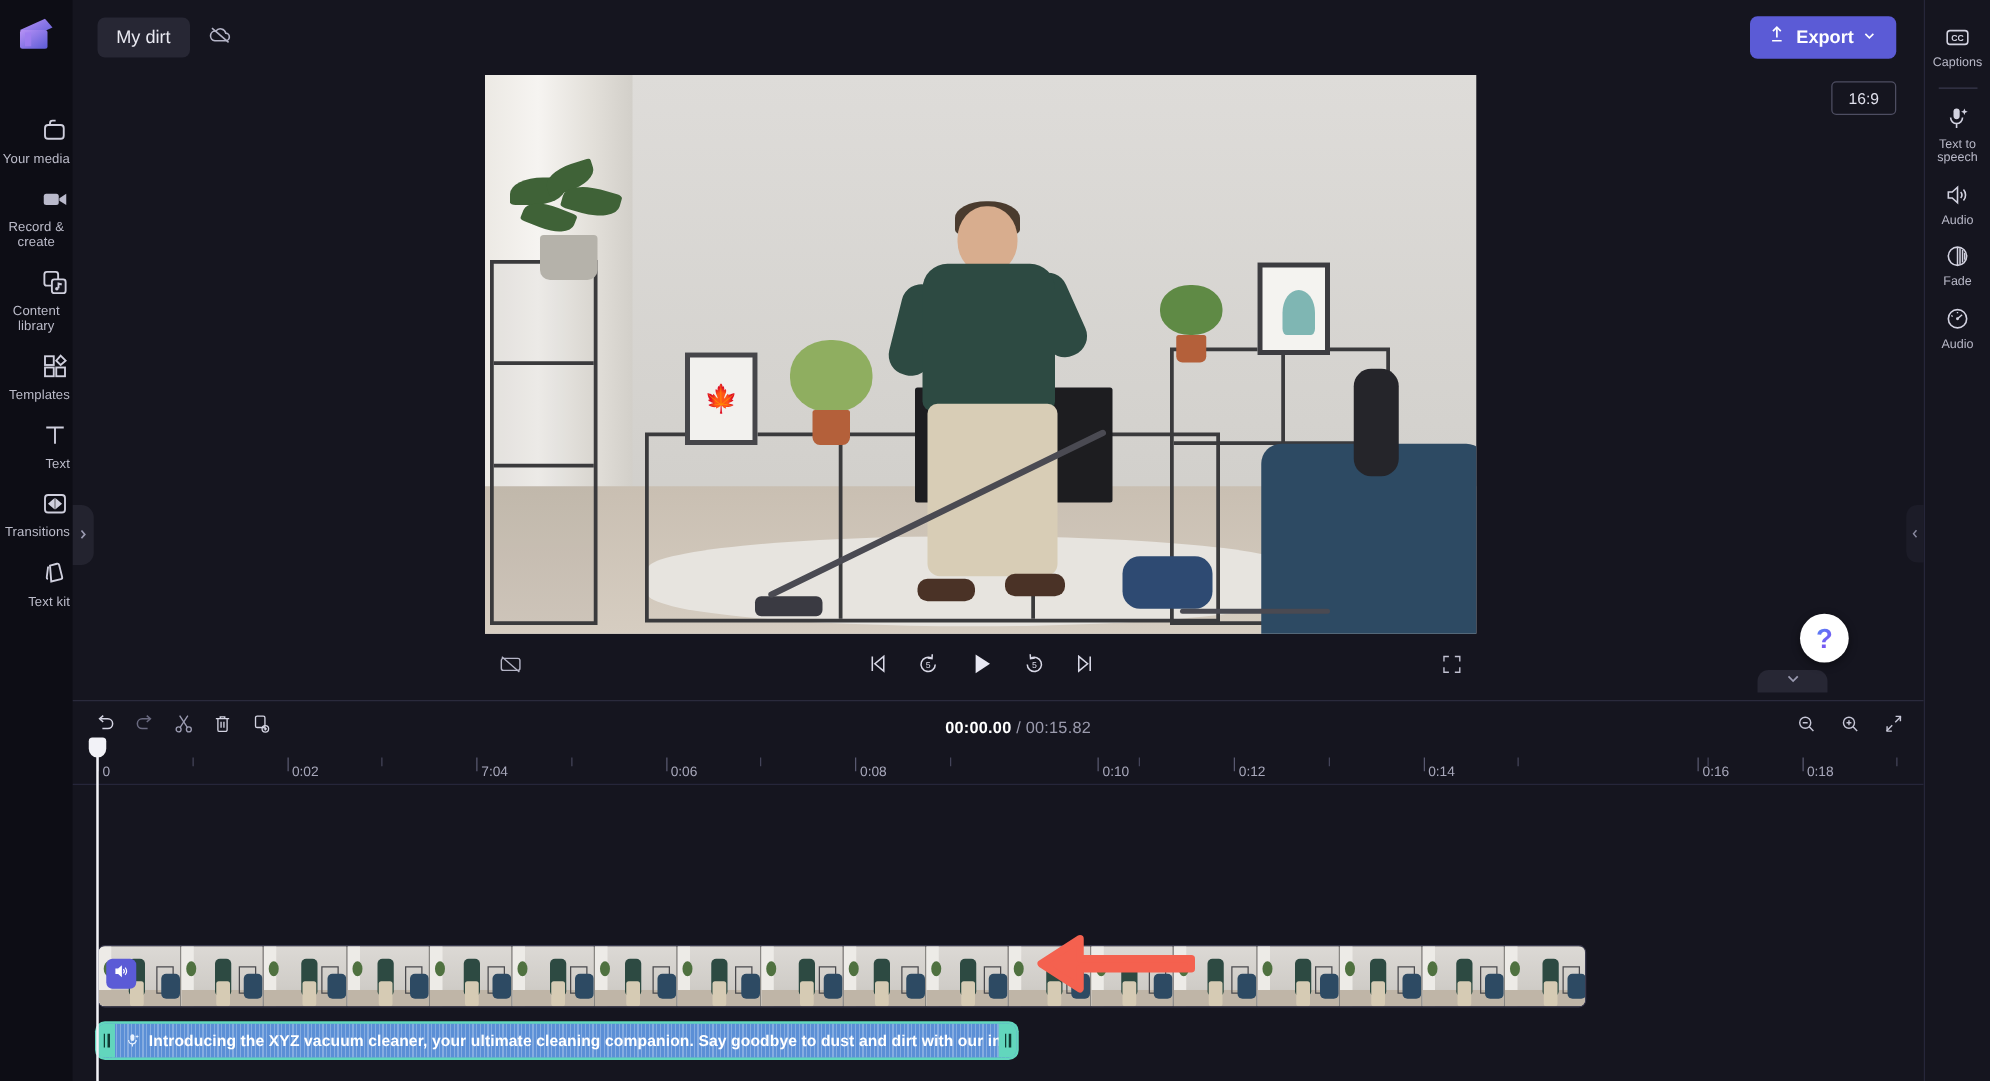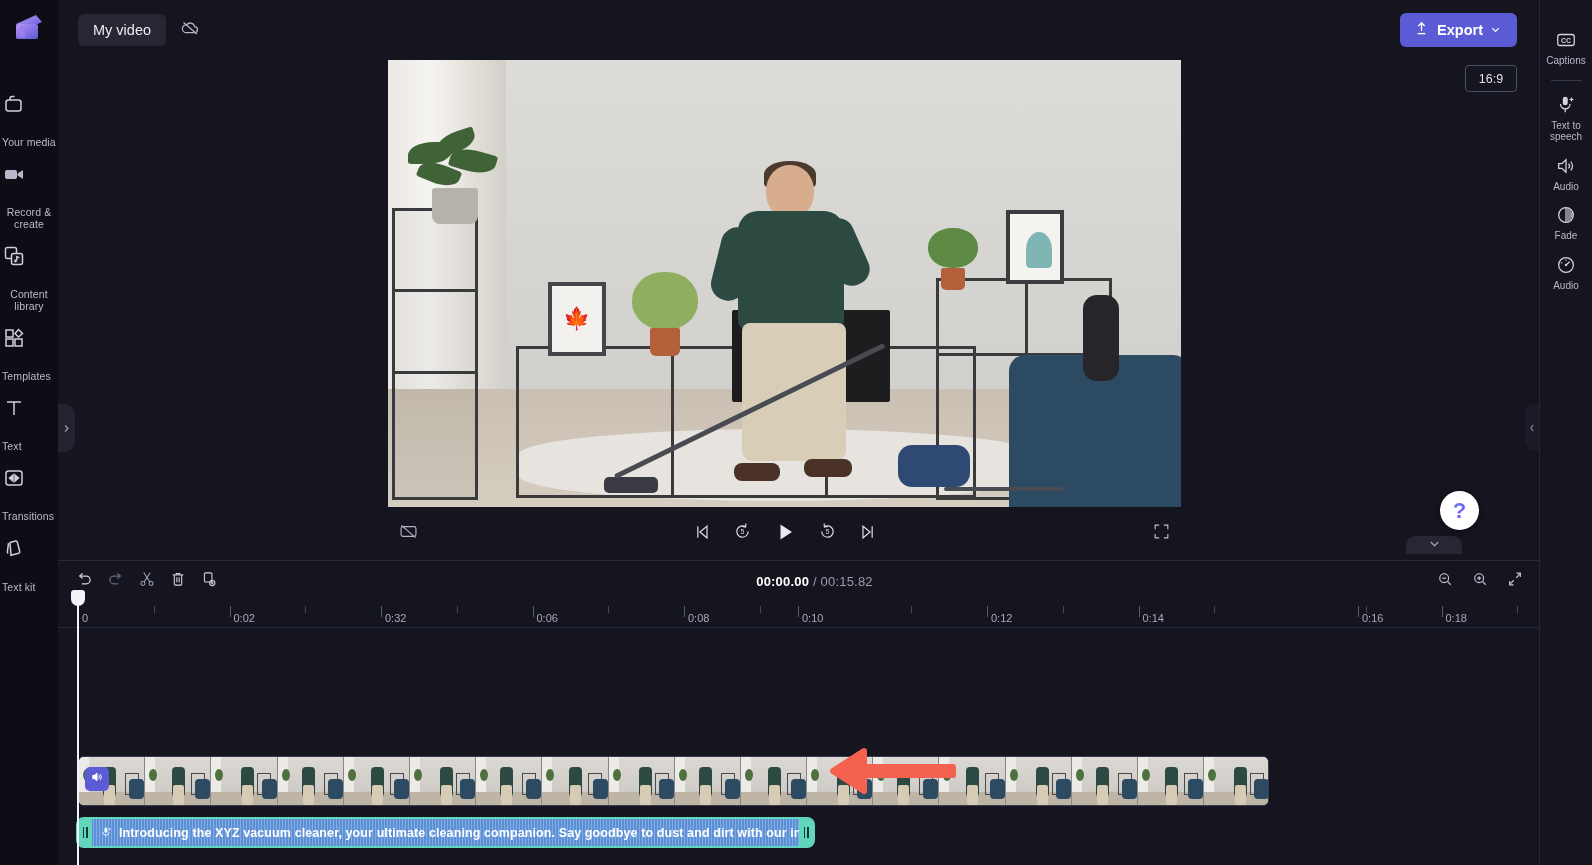--- a/index.html
+++ b/index.html
@@ -19,21 +19,21 @@
     display: flex; flex-direction: column; align-items: center;
     z-index: 20;
   }
   .brand-logo {
     margin-top: 12px; width: 34px; height: 34px;
     display: flex; align-items: center; justify-content: center;
   }
   .rail-items { margin-top: 24px; width: 100%; display: flex; flex-direction: column; align-items: center; }
   .rail-item {
     width: 58px; padding: 8px 2px 6px; display: flex; flex-direction: column;
-    align-items: flex-start; gap: 20px; cursor: pointer;
+    align-items: flex-end; gap: 5px; cursor: pointer;
   }
   .rail-ico { width: 24px; height: 24px; display: block; }
   .rail-label {
     font-size: 10.5px; color: #bcbcca; line-height: 1.15; text-align: center;
     letter-spacing: .1px; max-width: 56px;
   }
   .rail-gap { height: 14px; }
 
   
   .rail-collapse {
@@ -41,21 +41,21 @@
     background: #23232f; border-radius: 0 10px 10px 0;
     display: flex; align-items: center; justify-content: center; cursor: pointer;
     z-index: 19;
   }
   .rail-collapse svg { width: 9px; height: 9px; }
 
   
   .right-rail {
     position: absolute; right: 0; top: 0; width: 53px; height: 865px;
     background: #15151f; border-left: 1px solid #26263a;
-    display: flex; flex-direction: column; align-items: center; padding-top: 22px;
+    display: flex; flex-direction: column; align-items: center; padding-top: 12px;
     z-index: 20;
   }
   .rrail-item {
     width: 53px; padding: 7px 2px 5px; display: flex; flex-direction: column;
     align-items: center; gap: 4px; cursor: pointer;
   }
   .rrail-ico { width: 22px; height: 22px; display: block; }
   .rrail-label { font-size: 10px; color: #b9b9c8; line-height: 1.15; text-align: center; }
   .rrail-div { width: 31px; height: 1px; background: #39394d; margin: 8px 0 6px; }
 
@@ -371,21 +371,21 @@
   <div class="rail-collapse">
     <span>
       <svg viewBox="0 0 10 10" fill="none" stroke="#9a9ab0" stroke-width="1.5">
           <path d="M3.5 1.5 L6.5 5 L3.5 8.5"></path>
         </svg>
     </span>
   </div>
 
   <div class="topbar">
     <div class="title-chip">
-      <span>My video</span>
+      <span>My dirt</span>
     </div>
     <div class="cloud-btn">
       <span>
         <svg viewBox="0 0 24 24" width="22" height="22" fill="none" stroke="#b4b4c6" stroke-width="1.4">
           <path d="M7.5 17 h9.2 a3.3 3.3 0 0 0 .3-6.6 A4.8 4.8 0 0 0 8.4 8.6 A3.6 3.6 0 0 0 7.5 17 Z"></path>
           <path d="M5 6 L19.5 18.5" stroke-width="1.4"></path>
         </svg>
       </span>
     </div>
     <div class="topbar-spacer"></div>
@@ -640,40 +640,40 @@
         </div>
         <div class="tick" style="left: 171.5px;">
           <div class="bar"></div>
           <div class="lab">0:02</div>
         </div>
         <div class="tick" style="left: 247.25px;">
           <div class="bar minor"></div>
         </div>
         <div class="tick" style="left: 323px;">
           <div class="bar"></div>
-          <div class="lab">0:32</div>
+          <div class="lab">7:04</div>
         </div>
         <div class="tick" style="left: 398.75px;">
           <div class="bar minor"></div>
         </div>
         <div class="tick" style="left: 474.5px;">
           <div class="bar"></div>
           <div class="lab">0:06</div>
         </div>
         <div class="tick" style="left: 550.25px;">
           <div class="bar minor"></div>
         </div>
         <div class="tick" style="left: 626px;">
           <div class="bar"></div>
           <div class="lab">0:08</div>
         </div>
         <div class="tick" style="left: 701.75px;">
           <div class="bar minor"></div>
         </div>
-        <div class="tick" style="left: 740px; text-decoration: underline;">
+        <div class="tick" style="left: 820px; text-decoration: underline;">
           <div class="bar"></div>
           <div class="lab">0:10</div>
         </div>
         <div class="tick" style="left: 853.25px;">
           <div class="bar minor"></div>
         </div>
         <div class="tick" style="left: 929px;">
           <div class="bar"></div>
           <div class="lab">0:12</div>
         </div>

